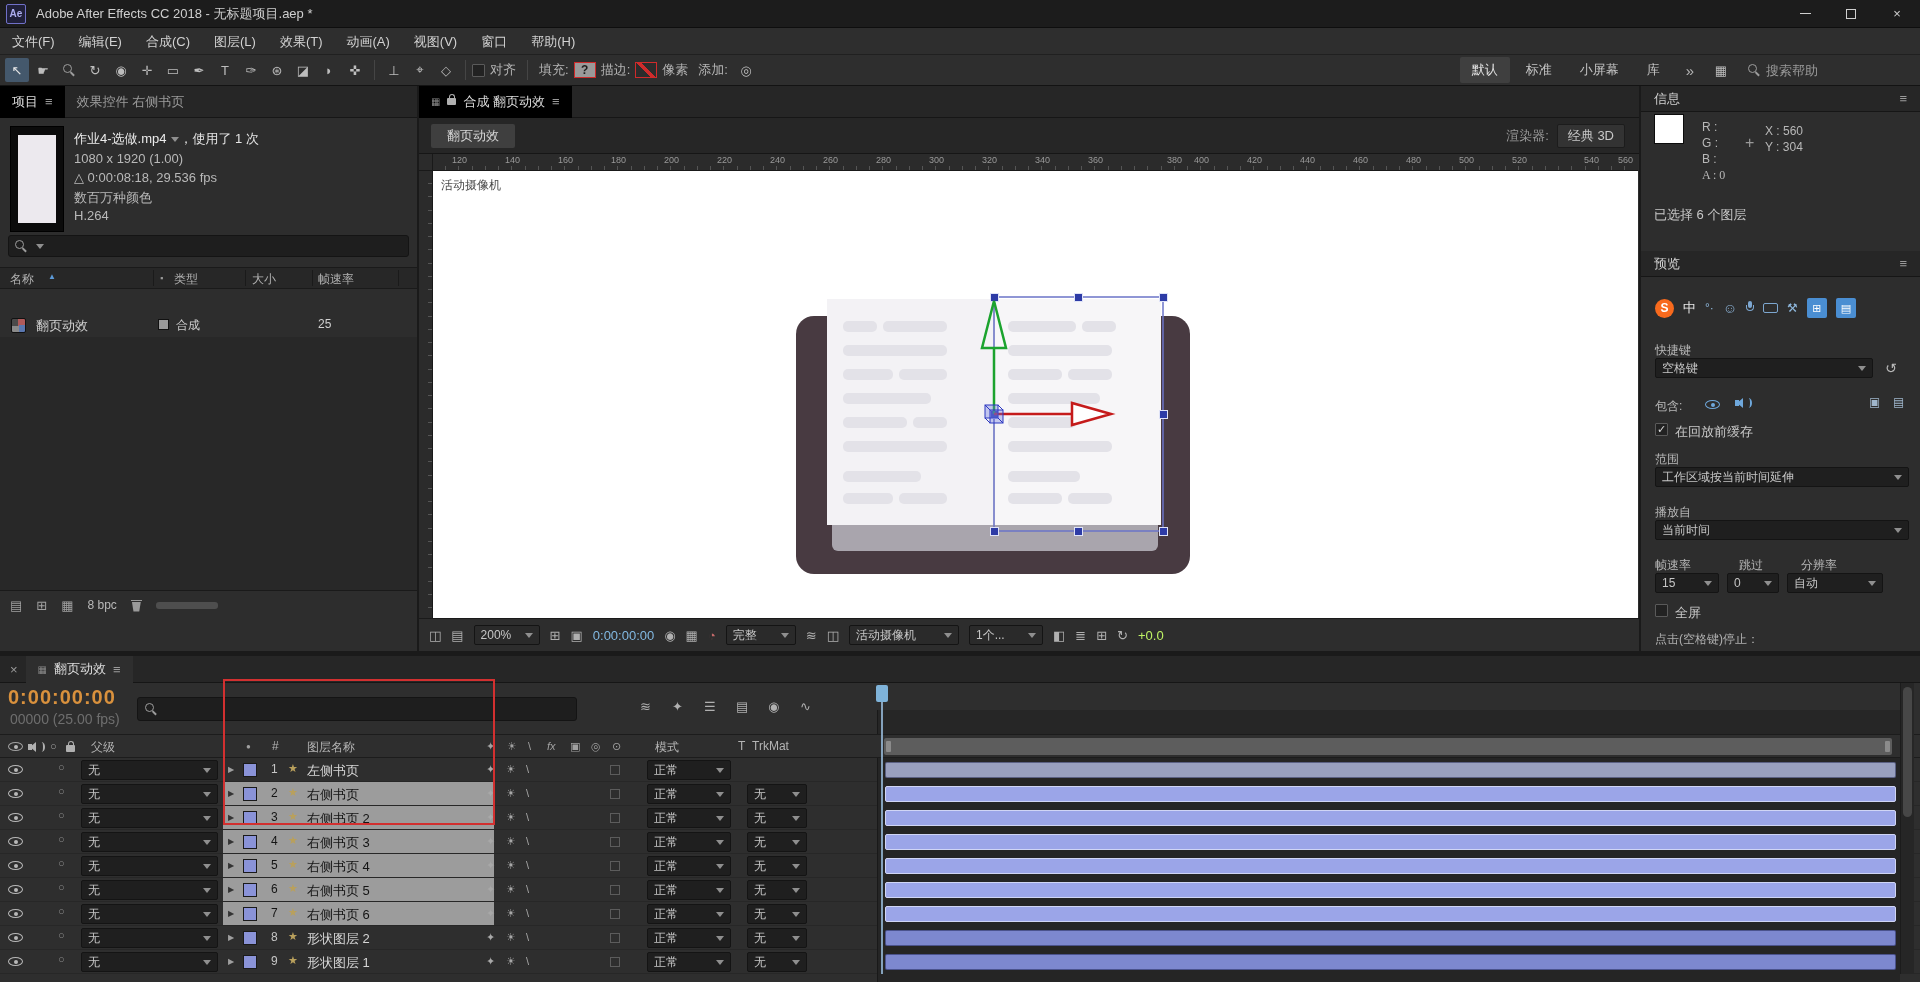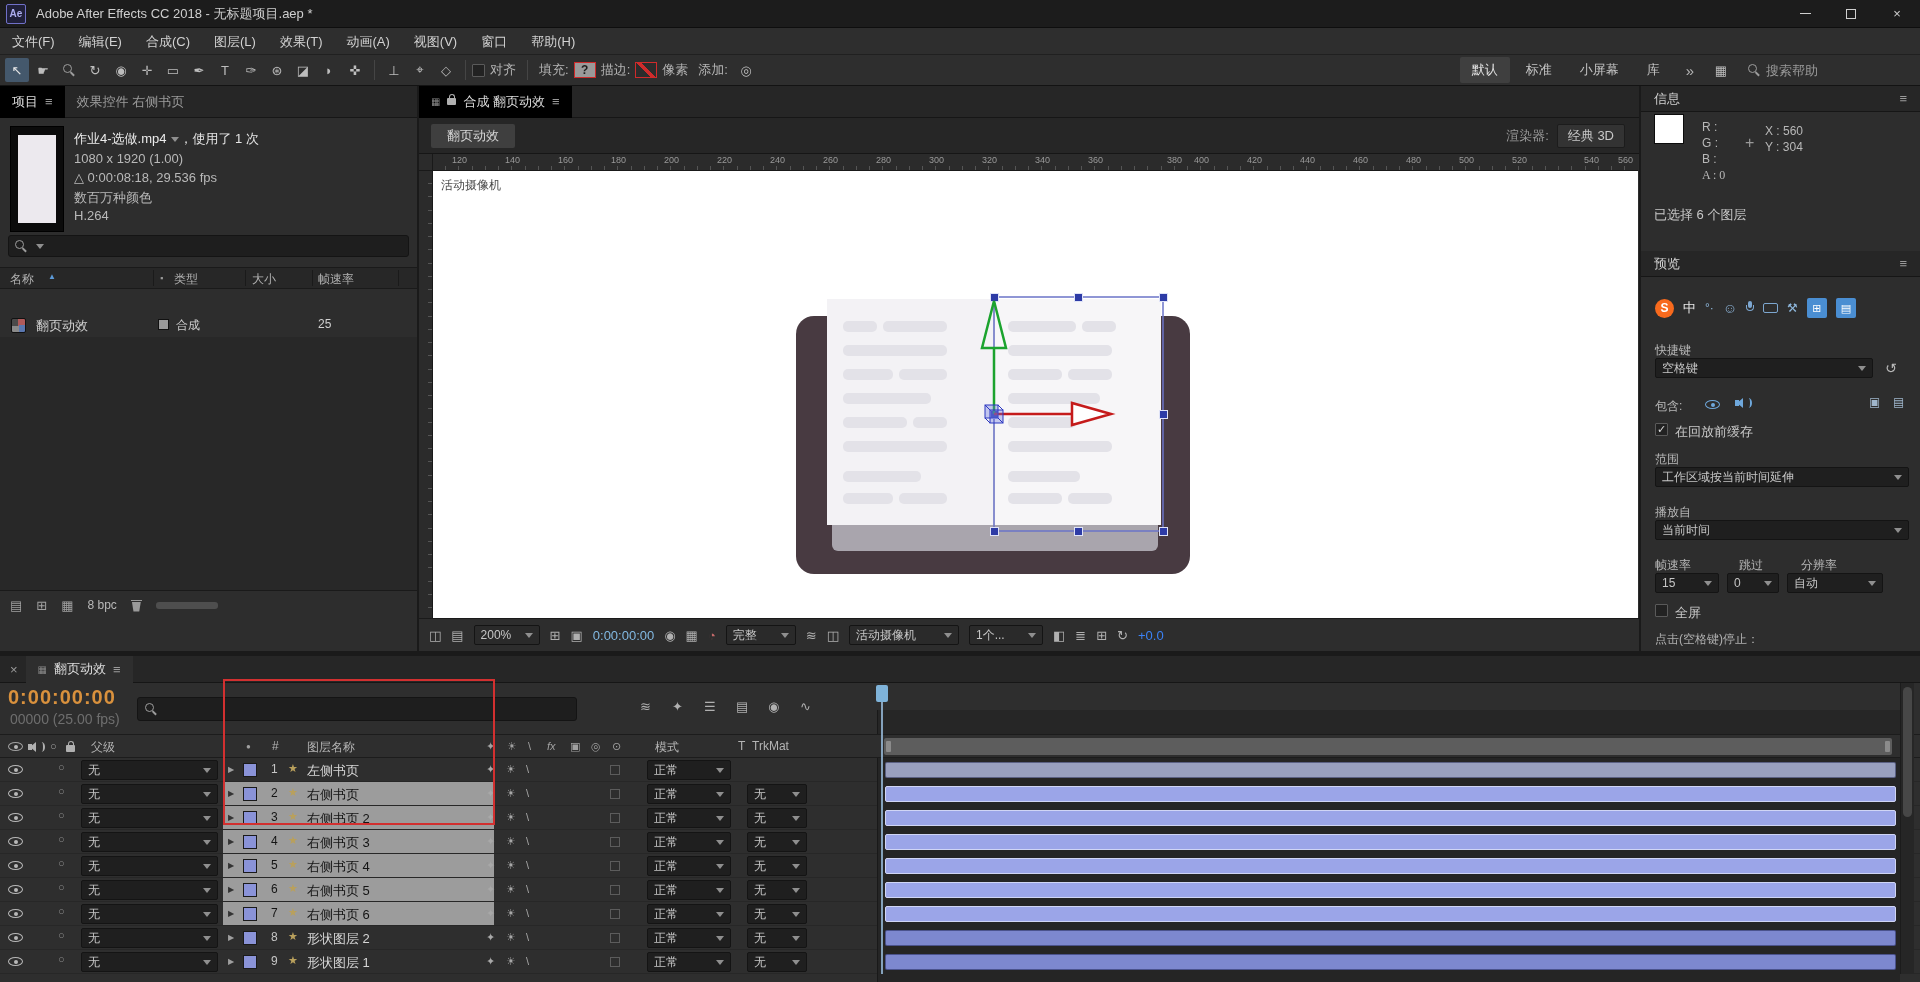--- a/index.html
+++ b/index.html
@@ -435,21 +435,21 @@
             <span class="caret"></span>
           </div>
         <div class="dd mini" style="width:74px;">
             <span class="cv">1个...</span>
             <span class="caret"></span>
           </div>
         <span class="fi">◧</span>
         <span class="fi">≣</span>
         <span class="fi">⊞</span>
         <span class="fi">↻</span>
-        <span style="color:#3b82f6;">+0.0</span>
+        <span style="color:#bef264;">+0.0</span>
       </div>
     </div>
 
     <div id="rightp" class="panel">
 
       <div class="rp-head" style="top:0;">
         <span>信息</span>
         <span class="hamb">≡</span>
       </div>
       <div id="info-swatch"></div>

